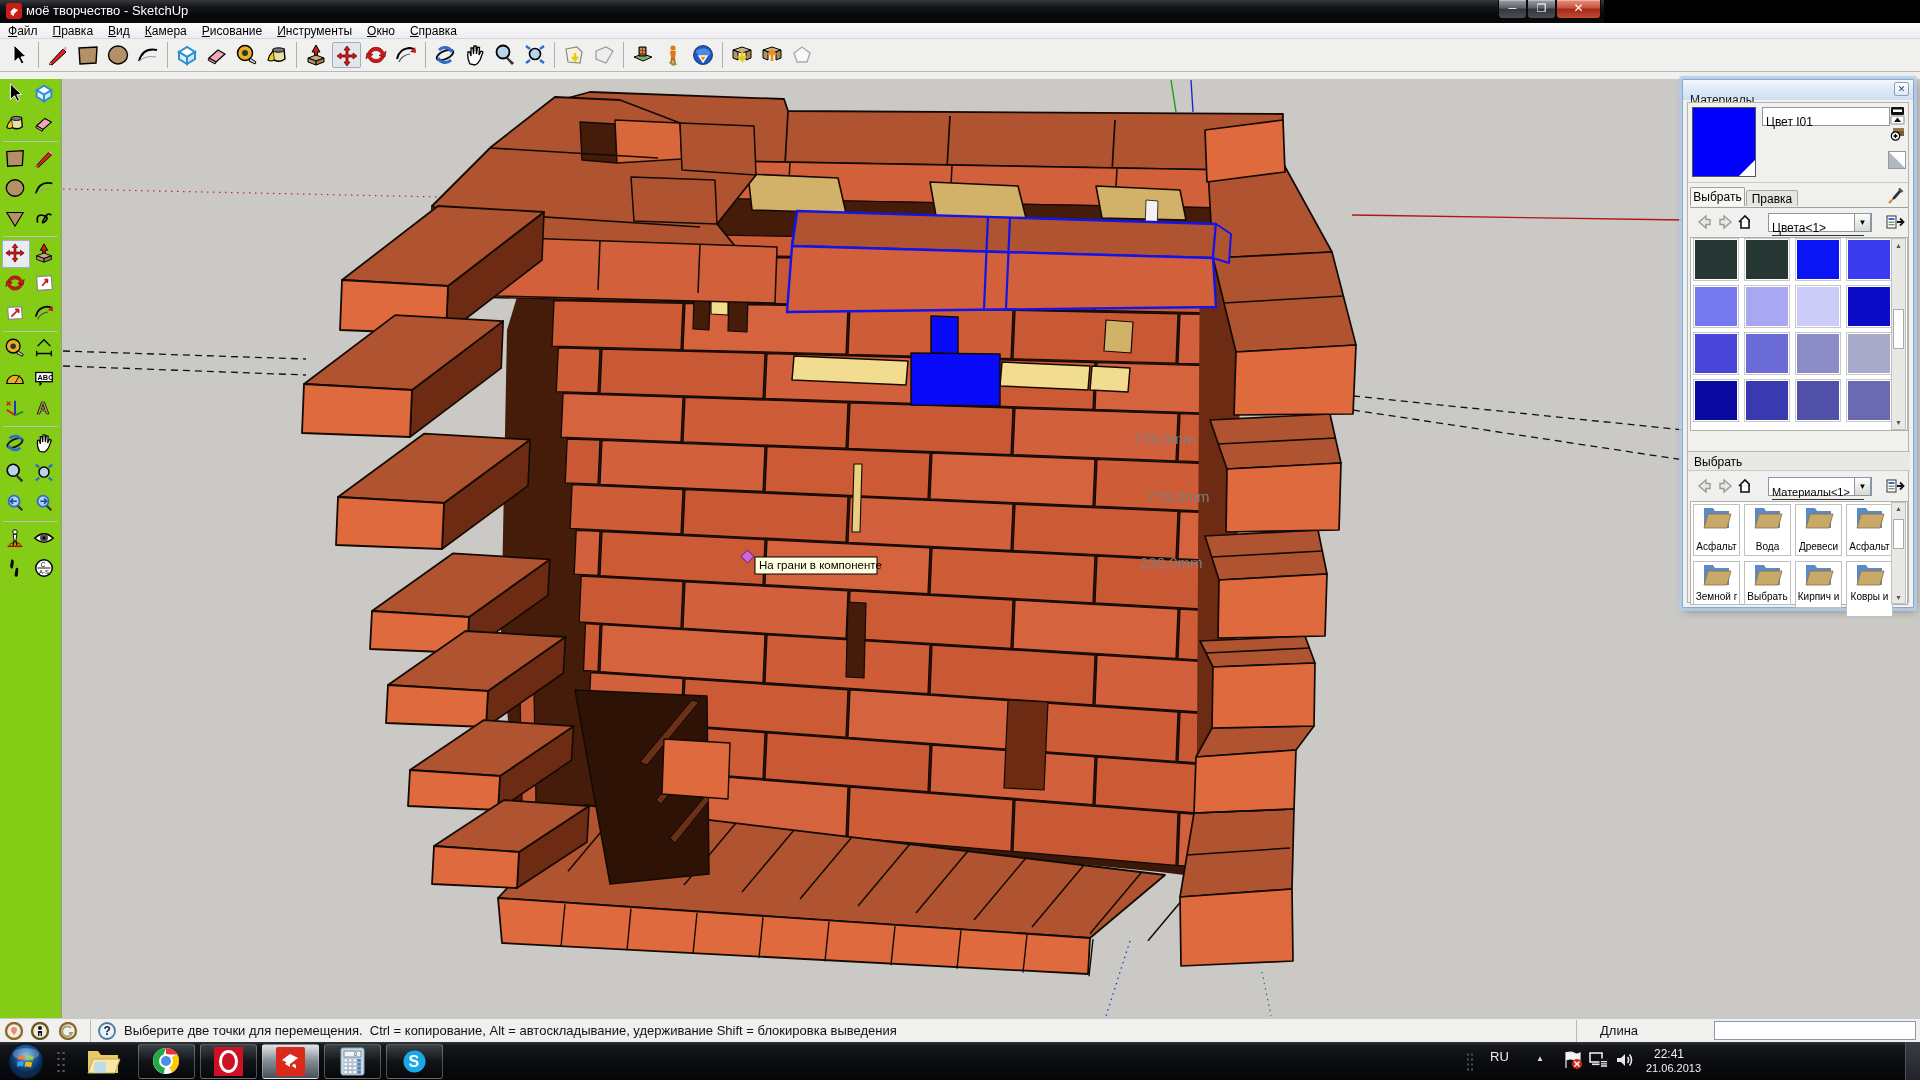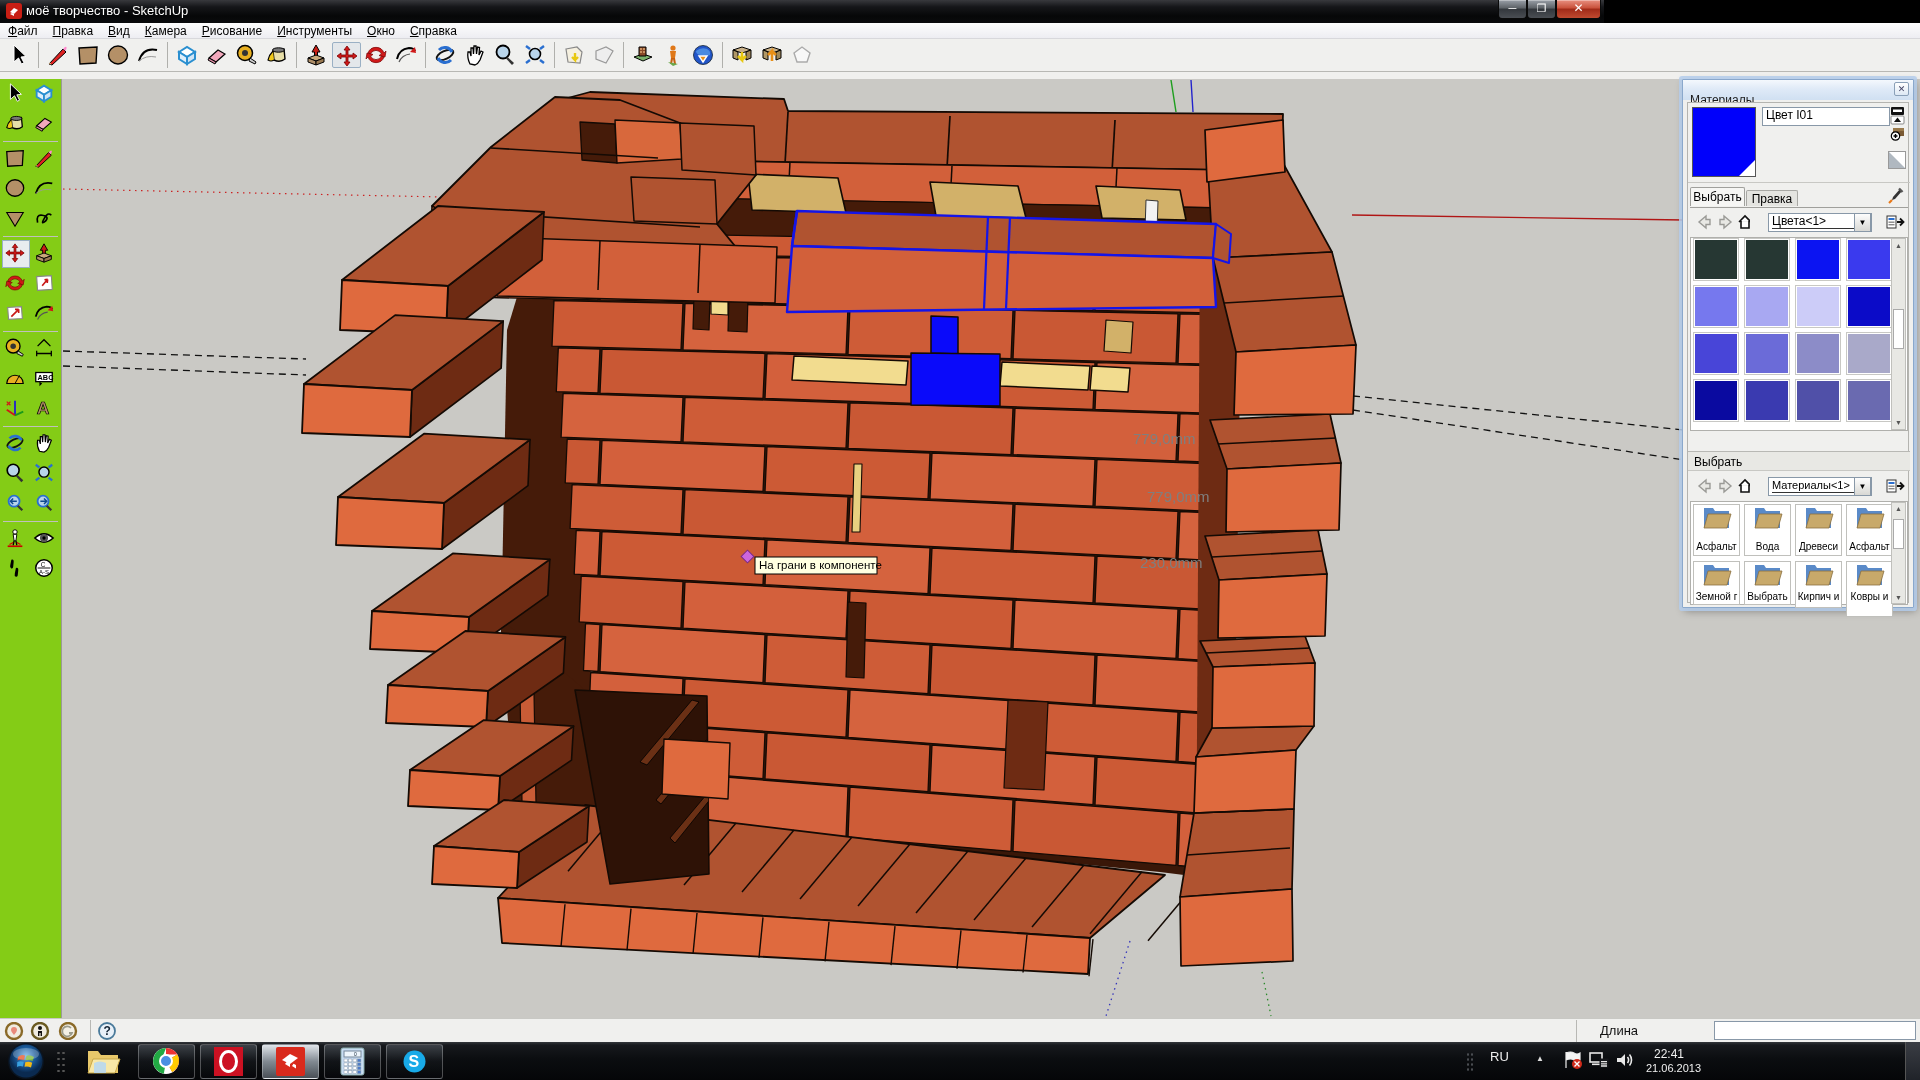--- a/index.html
+++ b/index.html
@@ -24,21 +24,21 @@
 #canvas{position:absolute;left:62px;top:79px;width:1858px;height:939px;background:#cac9c5}
 #statusbar{position:absolute;left:0;top:1018px;width:1920px;height:24px;background:#f0f0ee;border-top:1px solid #c8c8c4;font-size:13px;color:#111}
 #taskbar{position:absolute;left:0;top:1042px;width:1920px;height:38px;background:linear-gradient(180deg,#33363b 0%,#17191d 8%,#0b0d10 45%,#050608 100%)}
 .tbtn{position:absolute;top:2px;width:57px;height:35px;border:1px solid rgba(255,255,255,.28);border-radius:3px;background:linear-gradient(180deg,rgba(130,140,150,.35),rgba(40,45,52,.25) 50%,rgba(10,12,15,.3))}
 .tbtn.active{background:linear-gradient(180deg,rgba(235,240,245,.95),rgba(170,180,190,.75) 50%,rgba(120,130,140,.6))}
 #matpanel{position:absolute;left:1682px;top:79px;width:232px;height:529px;background:#f0f0ee;border:1px solid #8aa8cc;box-shadow:0 0 0 3px rgba(180,205,235,.85),2px 3px 8px rgba(0,0,0,.35);border-radius:1px}
 .mtitle{height:20px;background:linear-gradient(180deg,#f4f8fd,#dfeaf7 45%,#d0e0f2);font-size:12px;color:#1a1a1a;padding:13px 0 0 7px;position:relative}
 .mclose{position:absolute;right:4px;top:2px;width:15px;height:14px;border:1px solid #8aa0b8;border-radius:2px;background:linear-gradient(180deg,#fff,#dde8f4);font-size:9px;line-height:13px;text-align:center;color:#446}
 .minner{position:absolute;left:4px;top:22px;right:4px;bottom:4px;border:1px solid #b4b4b0;background:#f0f0ee}
 select.mdrop,{font-size:12px}
-.mfield{position:absolute;background:#fff;border:1px solid #8898a8;font-size:12px;padding:0 3px;color:#000}
+.mfield{position:absolute;background:#fff;border:1px solid #8898a8;font-size:12px;padding:7px 3px;color:#000}
 .swatch{position:absolute;border:1px solid #fff;outline:1px solid #c8c8c4}
 .mthumb{position:absolute;width:47px;height:52px;background:#fff;border:1px solid #c0c0bc;font-size:10px;text-align:center}
 .scroll{position:absolute;width:15px;background:#e8e8e4;border:1px solid #c0c0bc}
 </style></head><body>
 
 <div id="titlebar">
 <span class="tico"><svg width="16" height="16" viewBox="0 0 16 16" style="">
         <rect x="0" y="0" width="16" height="16" rx="3" fill="#c81e14"></rect>
         <path d="M4 9 L8 5 L12 7 L8 11 Z" fill="#fff"></path>
         <path d="M4 11 L8 13 L8 11 L6 10 Z" fill="#fff"></path>
@@ -696,20 +696,21 @@
         <g transform="translate(54,0)">
           <circle cx="10" cy="9" r="8" fill="#f4f0e4" stroke="#8a6a28" stroke-width="2.4"></circle>
           <path d="M13 6 a5 5 0 1 0 1 5 h-3" fill="none" stroke="#9a9a8a" stroke-width="1.8"></path>
         </g>
       </svg></span>
 <span style="position:absolute;left:90px;top:1px;width:1px;height:22px;background:#b8b8b4"></span>
 <span style="position:absolute;left:98px;top:3px"><svg width="18" height="18" viewBox="0 0 18 18" style="">
         <circle cx="9" cy="9" r="8" fill="#e8f0f8" stroke="#4a7a9a" stroke-width="1.8"></circle>
         <text x="5.5" y="13" font-size="12" font-weight="bold" fill="#123">?</text>
       </svg></span>
+<span style="position:absolute;left:124px;top:4px">Выберите две точки для перемещения.&nbsp; Ctrl = копирование, Alt = автоскладывание, удерживание Shift = блокировка выведения</span>
 <span style="position:absolute;left:1576px;top:1px;width:1px;height:22px;background:#b8b8b4"></span>
 <span style="position:absolute;left:1600px;top:4px">Длина</span>
 <div style="position:absolute;left:1714px;top:2px;width:202px;height:19px;background:#fff;border:1px solid #8898a8"></div>
 </div>
 <div id="taskbar">
 <div style="position:absolute;left:7px;top:0px"><svg width="38" height="38" viewBox="0 0 38 38" style="">
         <circle cx="19" cy="19" r="18" fill="#0a1420"></circle>
         <circle cx="19" cy="19" r="16.5" fill="url(#gorb)"></circle>
         <defs>
           <radialGradient id="gorb" cx="0.5" cy="0.35">

